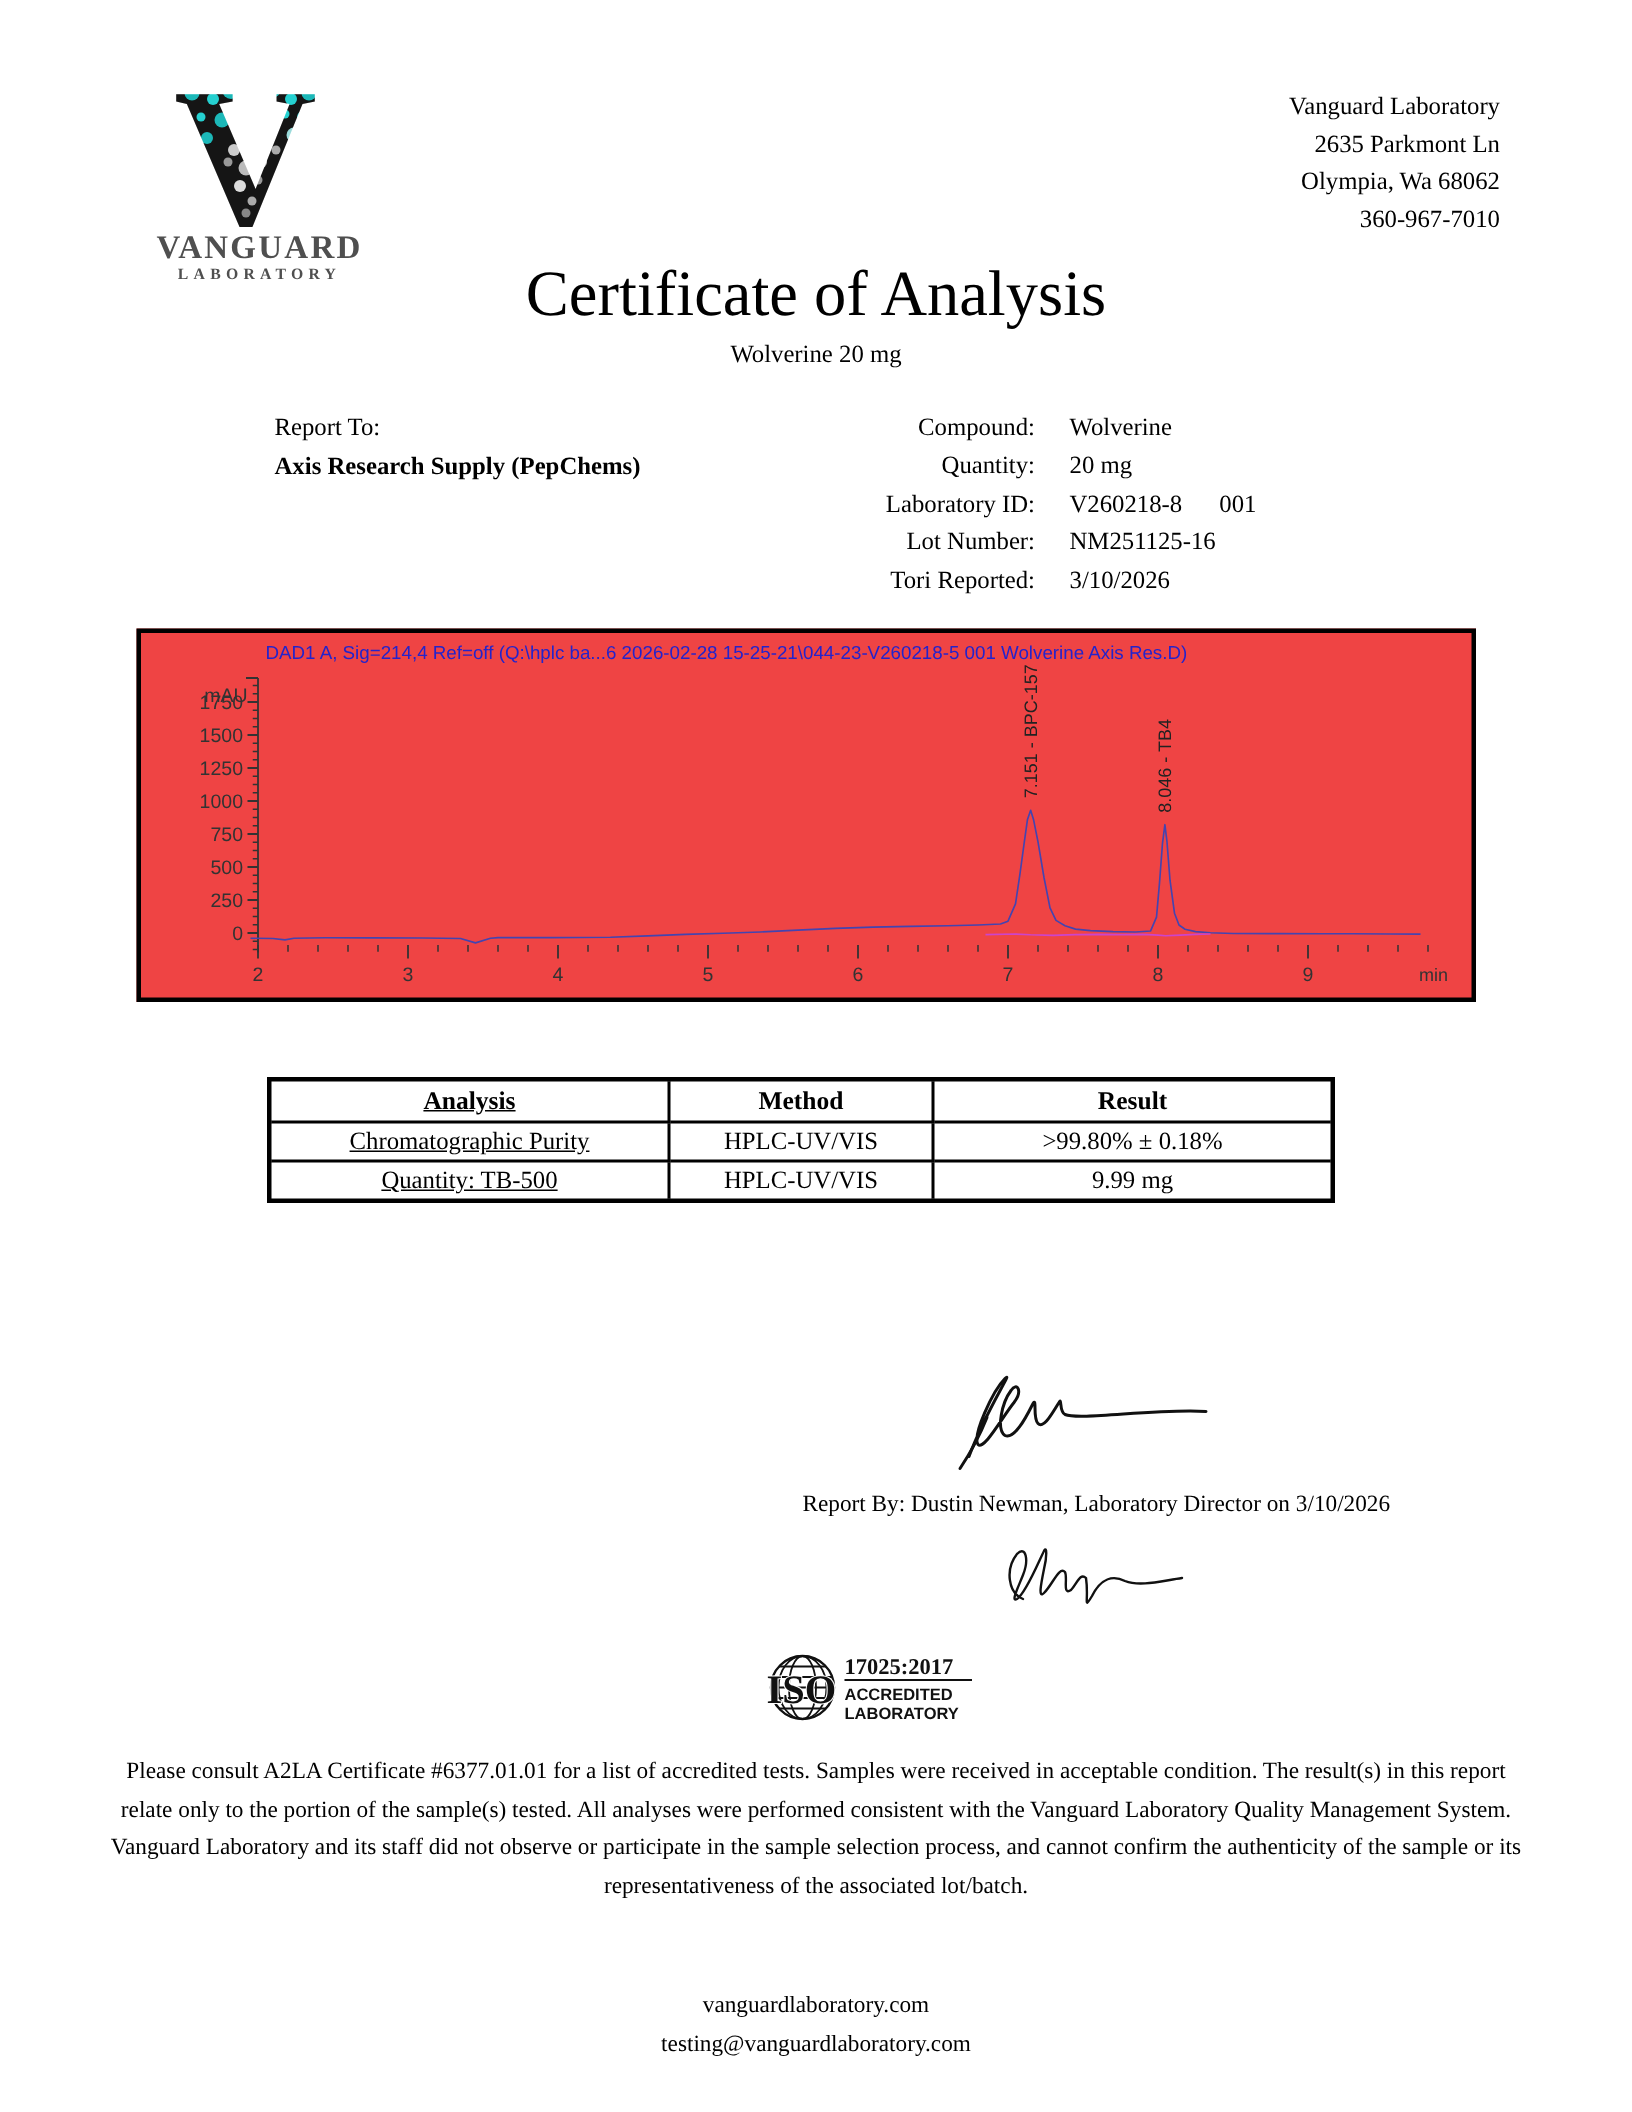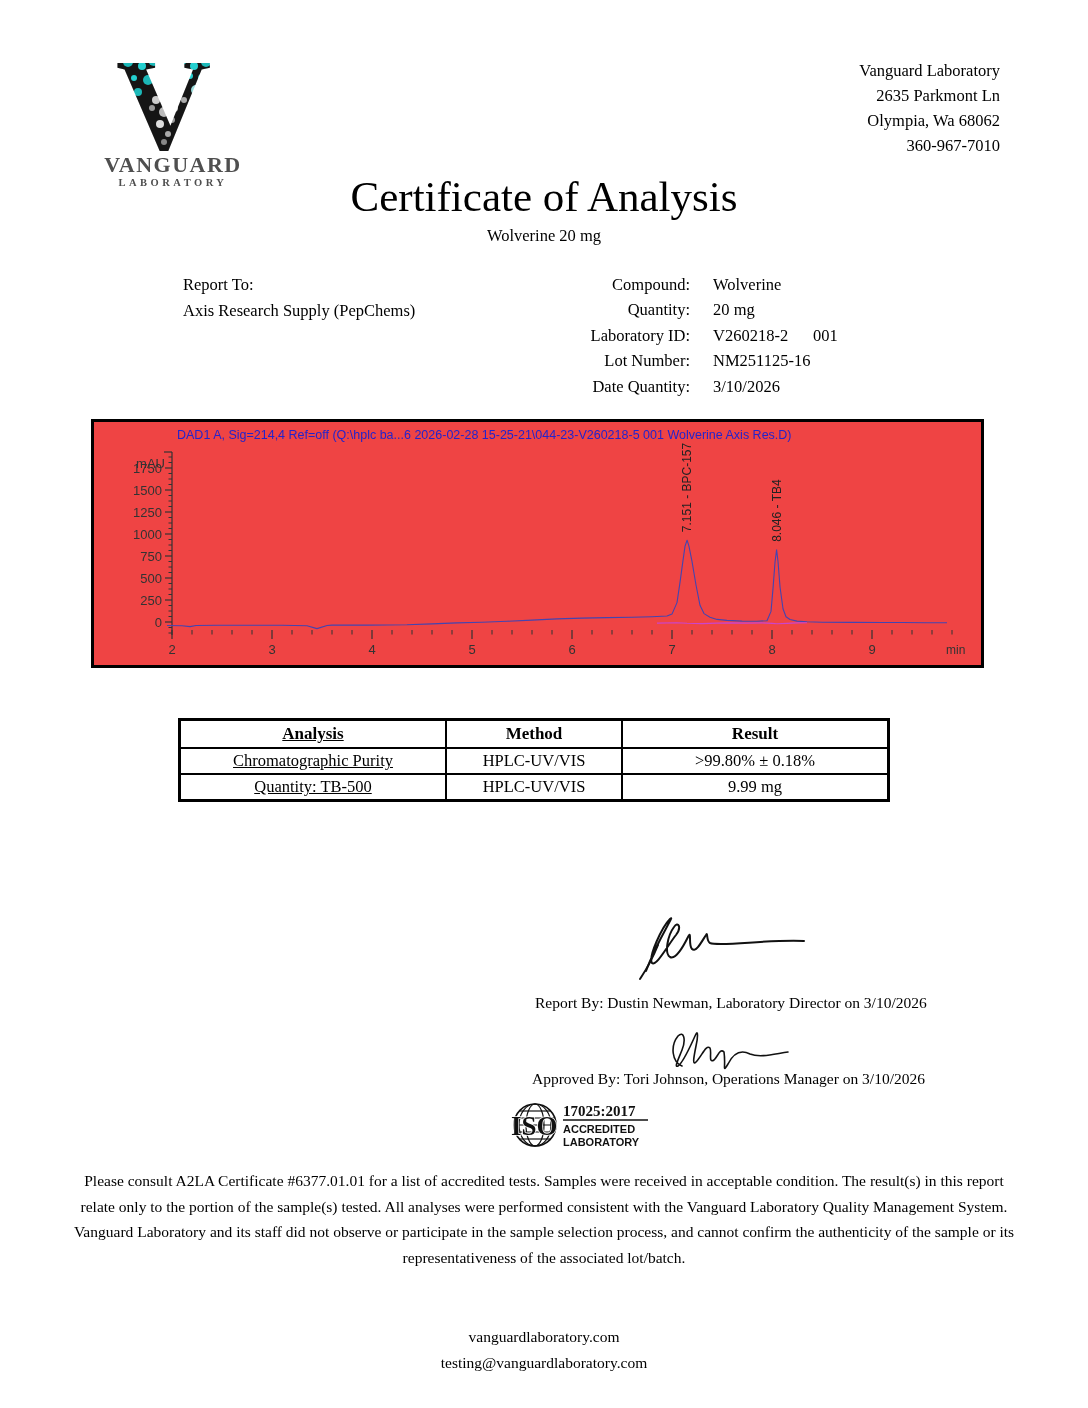--- a/index.html
+++ b/index.html
@@ -5,21 +5,21 @@
   html,body{margin:0;padding:0;background:#ffffff;}
   #page{position:relative;width:1088px;height:1408px;background:#ffffff;
         font-family:"Liberation Serif",serif;color:#000;overflow:hidden;}
   .abs{position:absolute;}
   
   #address{top:58px;right:88px;text-align:right;font-size:16.5px;line-height:25px;}
   #doc-title{top:172px;left:0;width:100%;text-align:center;font-size:43px;}
   #doc-subtitle{top:226px;left:0;width:100%;text-align:center;font-size:16.5px;}
   
   #report-to{top:272px;left:183px;font-size:16.5px;line-height:25.5px;}
-  #report-to .bold{font-weight:normal;}
+  #report-to .bold{font-weight:bold;}
   #info-fields{top:272px;left:420px;font-size:16.5px;}
   .info-row{display:flex;line-height:25.4px;}
   .info-label{width:270px;text-align:right;}
   .info-value{margin-left:23px;white-space:pre;}
   
   #chart-box{top:419px;left:91px;width:887px;height:243px;border:3px solid #000;background:#ef4444;}
   
   #results-table{top:718px;left:178px;}
   table{border-collapse:collapse;}
   td,th{border:2px solid #000;font-size:16.5px;text-align:center;padding:0 6px;}
@@ -102,28 +102,28 @@
       <div class="info-row">
         <div class="info-label">Compound:</div>
         <div class="info-value">Wolverine</div>
       </div>
       <div class="info-row">
         <div class="info-label">Quantity:</div>
         <div class="info-value">20 mg</div>
       </div>
       <div class="info-row">
         <div class="info-label">Laboratory ID:</div>
-        <div class="info-value">V260218-2      001</div>
+        <div class="info-value">V260218-8      001</div>
       </div>
       <div class="info-row">
         <div class="info-label">Lot Number:</div>
         <div class="info-value">NM251125-16</div>
       </div>
       <div class="info-row">
-        <div class="info-label">Date Quantity:</div>
+        <div class="info-label">Tori Reported:</div>
         <div class="info-value">3/10/2026</div>
       </div>
     </div>
 
   <div class="abs" id="chart-box">
     <svg id="chrom-plot" width="887" height="243" viewBox="0 0 887 243">
         <text x="83" y="17" font-family="Liberation Sans, sans-serif" font-size="12.5" fill="#2323cc">DAD1 A, Sig=214,4 Ref=off (Q:\hplc ba...6 2026-02-28 15-25-21\044-23-V260218-5 001 Wolverine  Axis Res.D)</text>
         <line x1="78" y1="30" x2="78" y2="213" stroke="#333" stroke-width="1.2"></line>
         <line x1="70" y1="30" x2="78" y2="30" stroke="#333" stroke-width="1.2"></line>
         <text x="71" y="46" text-anchor="end" font-family="Liberation Sans, sans-serif" font-size="13" fill="#333">mAU</text>
@@ -254,21 +254,20 @@
       <path d="M22,74 C30,62 36,50 40,40" fill="none" stroke="#111" stroke-width="2" stroke-linecap="round"></path>
     </svg>
   </div>
   <div class="abs sig-caption" id="report-by-caption">Report By: Dustin Newman, Laboratory Director on  3/10/2026</div>
 
   <div class="abs" style="top:1022px;left:648px;">
     <svg width="155" height="50" viewBox="0 0 155 50">
       <path d="M34,44 C24,40 22,24 30,14 C36,8 38,18 34,28 C30,38 26,46 30,44 C36,40 44,20 48,12 C50,8 50,16 48,24 C46,34 44,44 48,40 C54,34 58,22 62,26 C64,30 60,42 66,38 C70,34 72,26 76,30 C78,44 74,52 80,42 C86,30 94,28 102,32 C112,36 126,32 140,30" fill="none" stroke="#111" stroke-width="1.6" stroke-linecap="round"></path>
     </svg>
   </div>
-  <div class="abs sig-caption" id="approved-by-caption">Approved By: Tori Johnson, Operations Manager on  3/10/2026</div>
 
   <div class="abs" style="top:1101px;left:508px;">
     <svg width="145" height="50" viewBox="0 0 145 50">
       <circle cx="27" cy="24" r="21" fill="none" stroke="#111" stroke-width="1.6"></circle>
       <ellipse cx="27" cy="24" rx="9" ry="21" fill="none" stroke="#111" stroke-width="1.2"></ellipse>
       <ellipse cx="27" cy="24" rx="16" ry="21" fill="none" stroke="#111" stroke-width="1.2"></ellipse>
       <line x1="11.4" y1="10" x2="42.6" y2="10" stroke="#111" stroke-width="1.2"></line>
       <line x1="7.2" y1="17" x2="46.8" y2="17" stroke="#111" stroke-width="1.2"></line>
       <line x1="6" y1="24" x2="48" y2="24" stroke="#111" stroke-width="1.2"></line>
       <line x1="7.2" y1="31" x2="46.8" y2="31" stroke="#111" stroke-width="1.2"></line>

